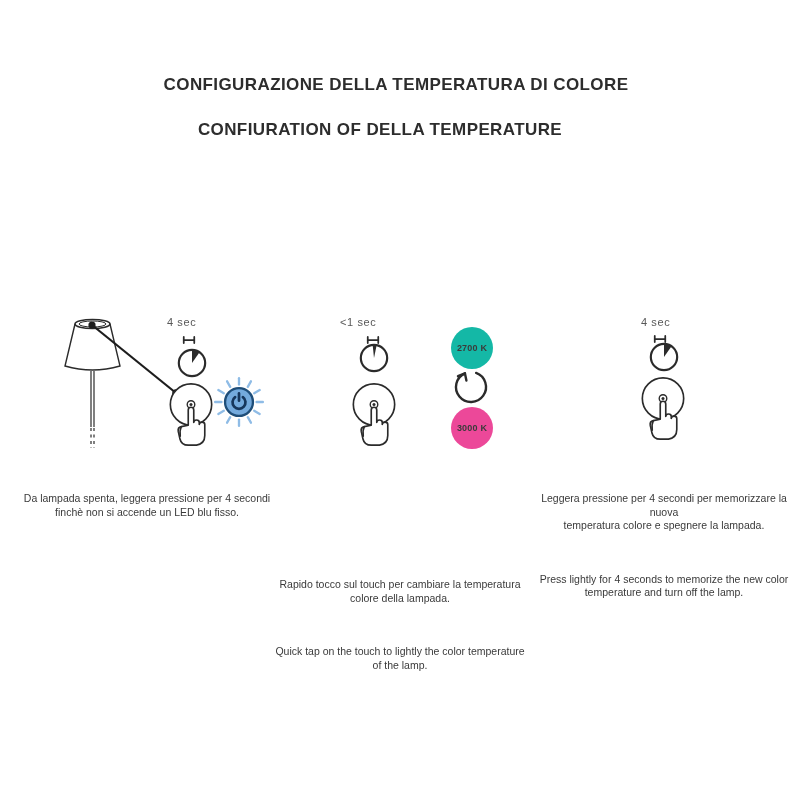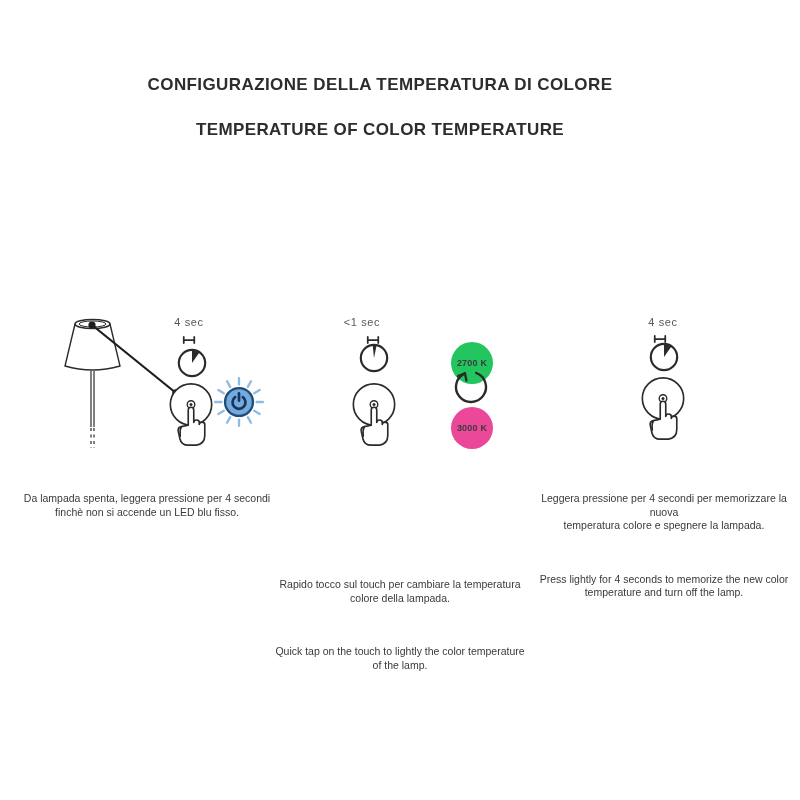--- a/index.html
+++ b/index.html
@@ -11,34 +11,34 @@
   .title-line{
     left:0;width:760px;text-align:center;
     font-size:17px;font-weight:bold;letter-spacing:.4px;color:#2d2d2d;
   }
   .caption{
     text-align:center;font-size:10.5px;line-height:13.5px;color:#3a3a3a;
     white-space:pre;
   }
   .caption .en{margin-top:13px;}
   .duration-label{
-    text-align:center;font-size:11px;color:#585858;letter-spacing:.6px;
+    text-align:left;font-size:11px;color:#585858;letter-spacing:.6px;
   }
   .temp-badge{
     border-radius:50%;width:42px;height:42px;
     display:flex;align-items:center;justify-content:center;
     font-size:9px;font-weight:bold;color:#3b3b3b;letter-spacing:.2px;
   }
   svg{display:block;}
 </style>
 </head>
 <body>
 
-<div class="abs title-line" style="top:75px;">CONFIGURAZIONE DELLA TEMPERATURA DI COLORE</div>
-<div class="abs title-line" style="top:120px;">TEMPERATURE OF COLOR TEMPERATURE</div>
+<div class="abs title-line" style="top:75px;padding-left:16px;">CONFIGURAZIONE DELLA TEMPERATURA DI COLORE</div>
+<div class="abs title-line" style="top:120px;">CONFIURATION OF DELLA TEMPERATURE</div>
 
 <div>
 
   <svg class="abs" style="left:50px;top:315px;" width="135" height="140" viewBox="0 0 135 140">
     <g fill="none" stroke="#2b2b2b" stroke-width="1.6">
       <path d="M25,9 L15,51 Q42.5,59 70,51 L60,9" stroke-width="1.4"></path>
       <ellipse cx="42.5" cy="9" rx="17.5" ry="4.5"></ellipse>
       <ellipse cx="42.5" cy="9" rx="13.5" ry="3" stroke-width="1"></ellipse>
       <line x1="41" y1="56" x2="41" y2="112" stroke-width="1.2"></line>
       <line x1="44" y1="56" x2="44" y2="112" stroke-width="1.2"></line>
@@ -119,21 +119,21 @@
   </svg>
 
   <svg class="abs" style="left:343px;top:381px;" width="62" height="76" viewBox="0 0 90 110">
     <circle cx="45" cy="34" r="30" fill="#fff" stroke="#2b2b2b" stroke-width="2.4"></circle>
     <circle cx="45" cy="34" r="5.5" fill="#fff" stroke="#2b2b2b" stroke-width="2"></circle>
     <circle cx="45" cy="34" r="2.2" fill="#2b2b2b"></circle>
     <path d="M41,64 L41,42 A4,4 0 0 1 49,42 L49,60 A4,3.5 0 0 1 57,60 L57,63 A4,3.5 0 0 1 65,63 L65,79 Q65,91 53,93 L41,93 Q31,93 29,84 L26.5,73 Q25.5,67 31,66 Z" fill="#fff" stroke="#2b2b2b" stroke-width="2.4" stroke-linejoin="round"></path>
     <path d="M31,66 Q28,72 29.5,80" fill="none" stroke="#2b2b2b" stroke-width="2.2" stroke-linecap="round"></path>
   </svg>
 
-  <div class="abs temp-badge" style="left: 451px; top: 342px; background-color: #22c55e;">
+  <div class="abs temp-badge" style="left: 451px; top: 327px; background-color: #14b8a6;">
     <span>2700 K</span>
   </div>
 
   <svg class="abs" style="left:451px;top:367px;" width="40" height="40" viewBox="0 0 40 40">
     <g fill="none" stroke="#2b2b2b" stroke-width="2.4" stroke-linecap="round">
       <path d="M25.1,5.9 A15,15 0 1 1 13.9,6.3"></path>
       <path d="M13.9,6.3 L7.0,9.2 M13.9,6.3 L15.4,13.5"></path>
     </g>
   </svg>
 

